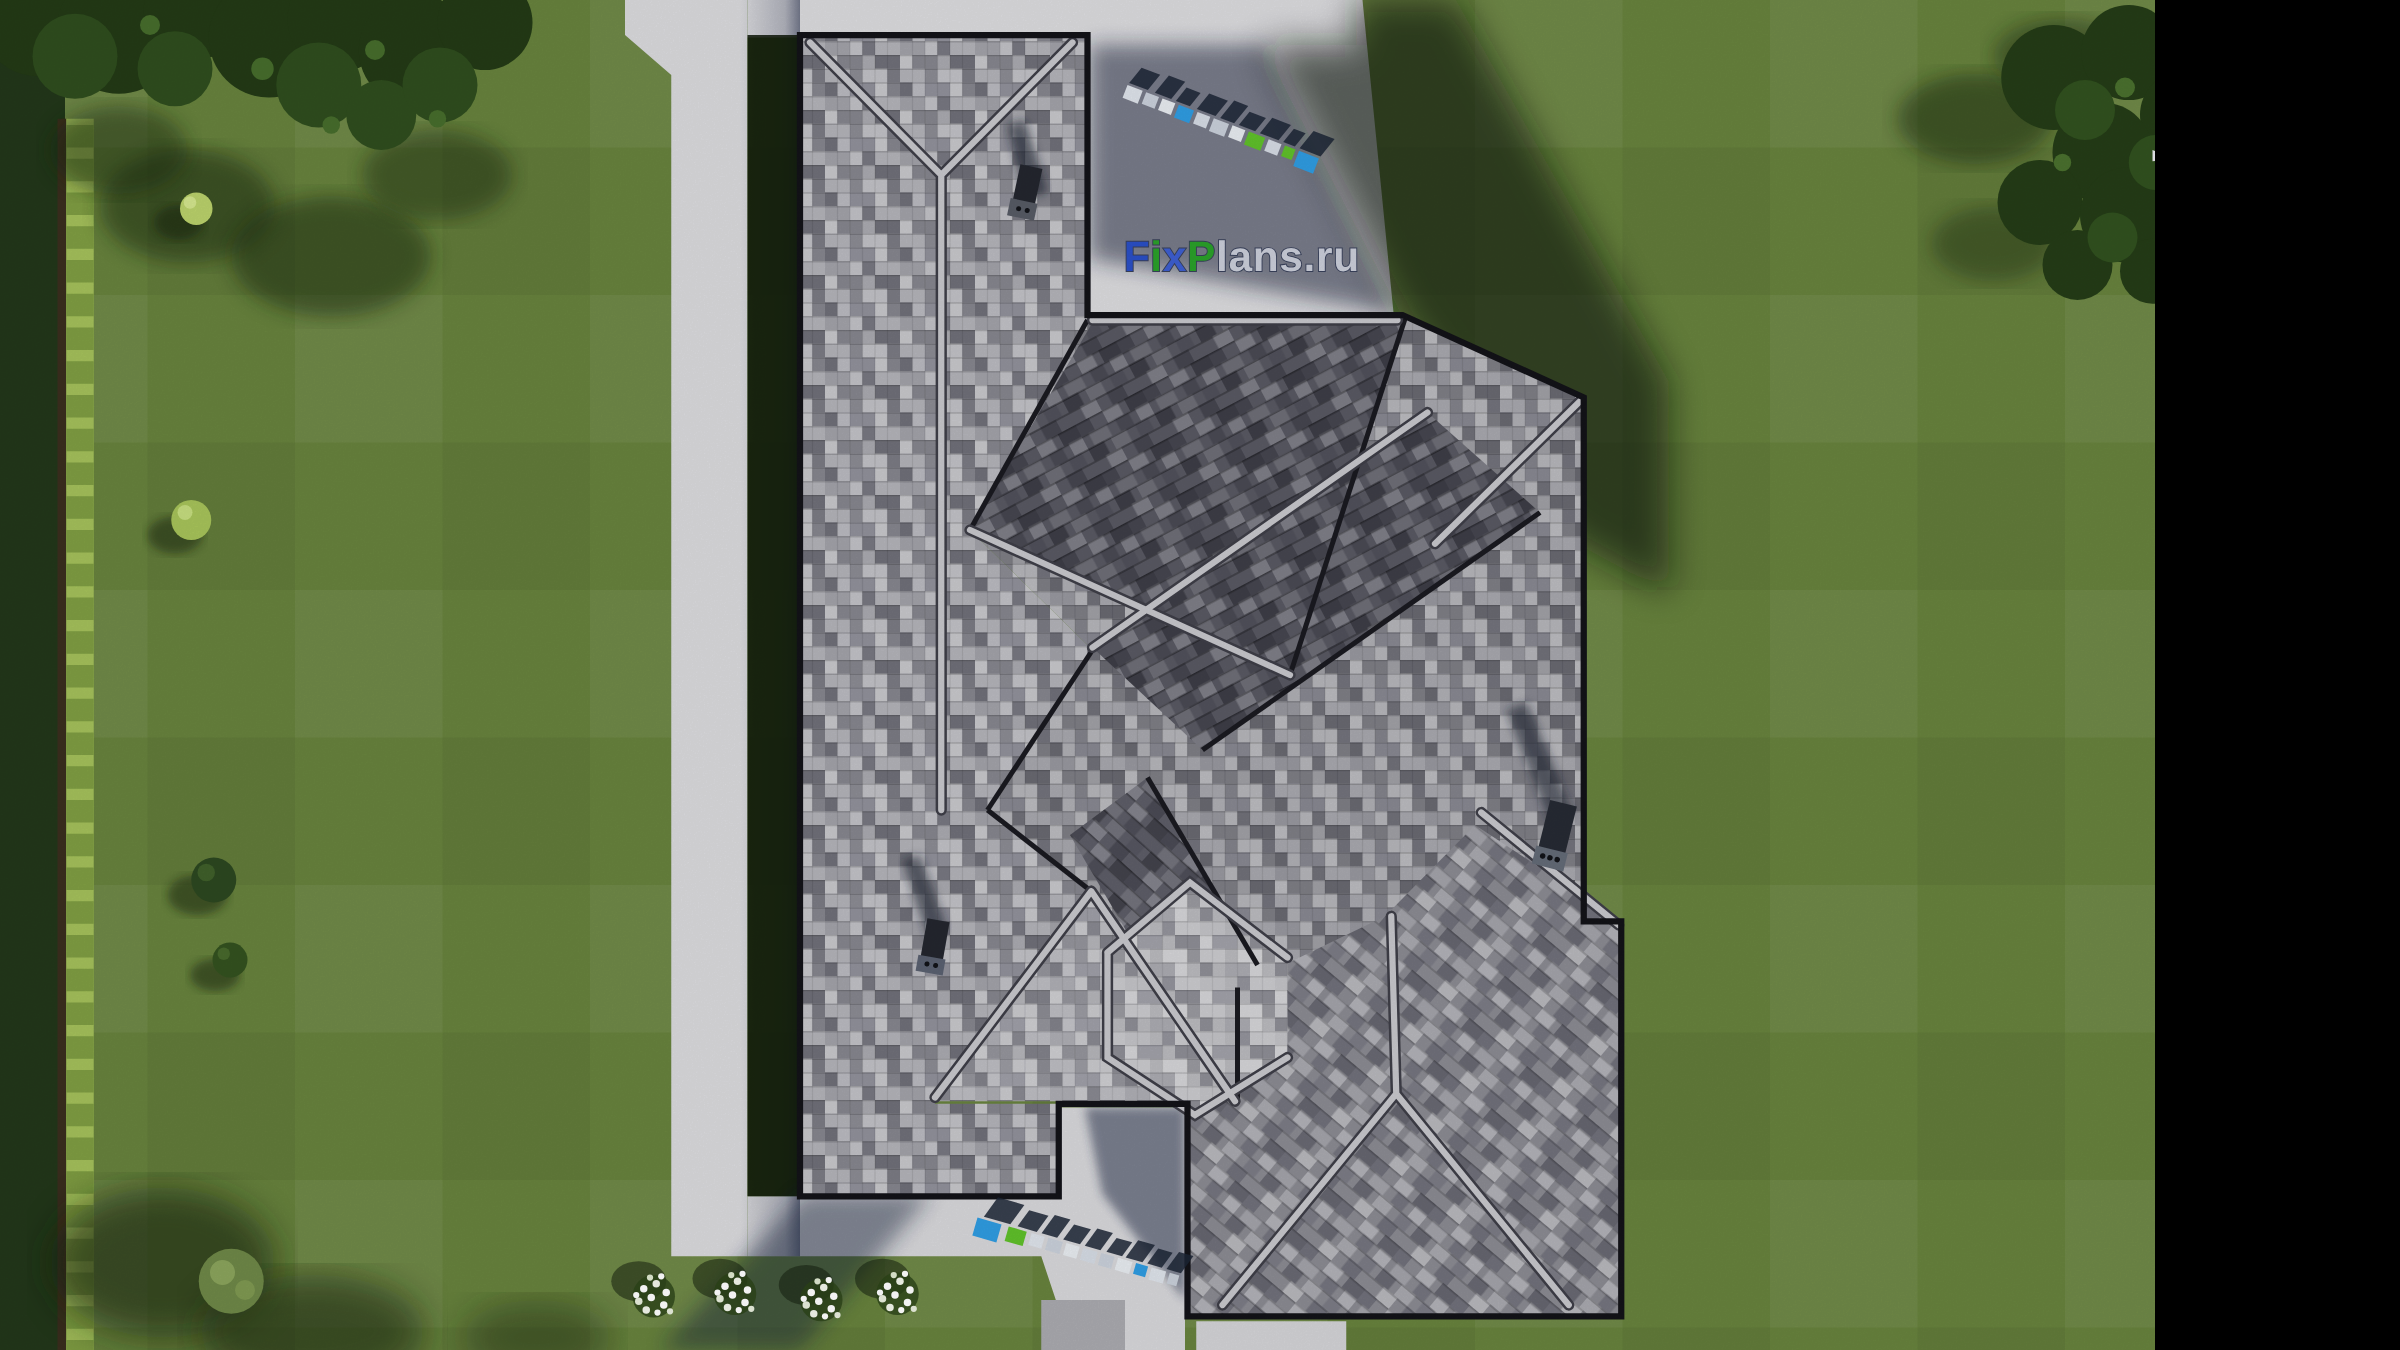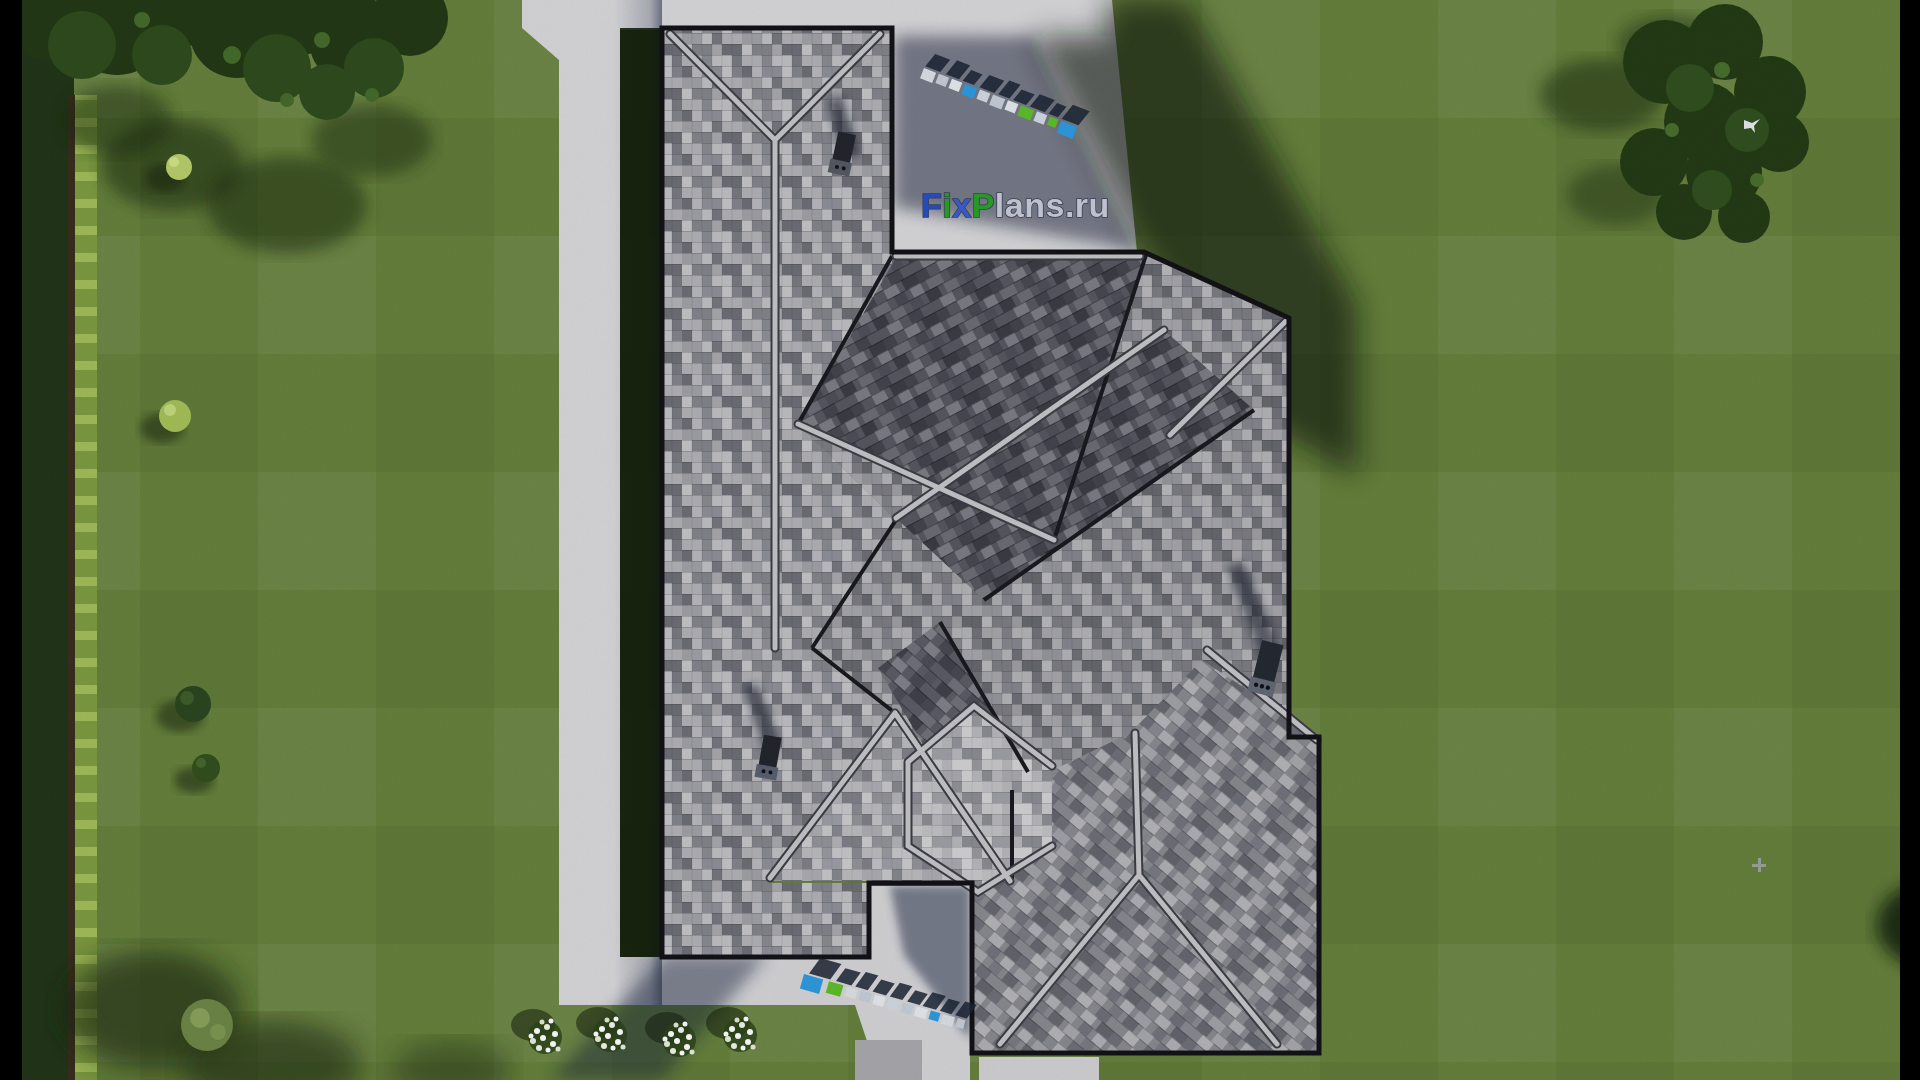--- a/index.html
+++ b/index.html
@@ -1,17 +1,17 @@
 <!DOCTYPE html>
 <html><head>
 <meta charset="utf-8">
 <style>
   html,body{margin:0;padding:0;background:#000;}
-  #stage{position:relative;width:1878px;height:1080px;overflow:hidden;
-         font-family:"Liberation Sans",sans-serif;padding-left:22px;}
+  #stage{position:relative;width:1724px;height:1080px;overflow:hidden;
+         font-family:"Liberation Sans",sans-serif;}
   svg{display:block;}
   text{font-family:"Liberation Sans",sans-serif;}
 </style>
 </head>
 <body>
 
 <div id="stage">
 <svg width="1920" height="1080" viewBox="0 0 1920 1080">
   <defs>
 

